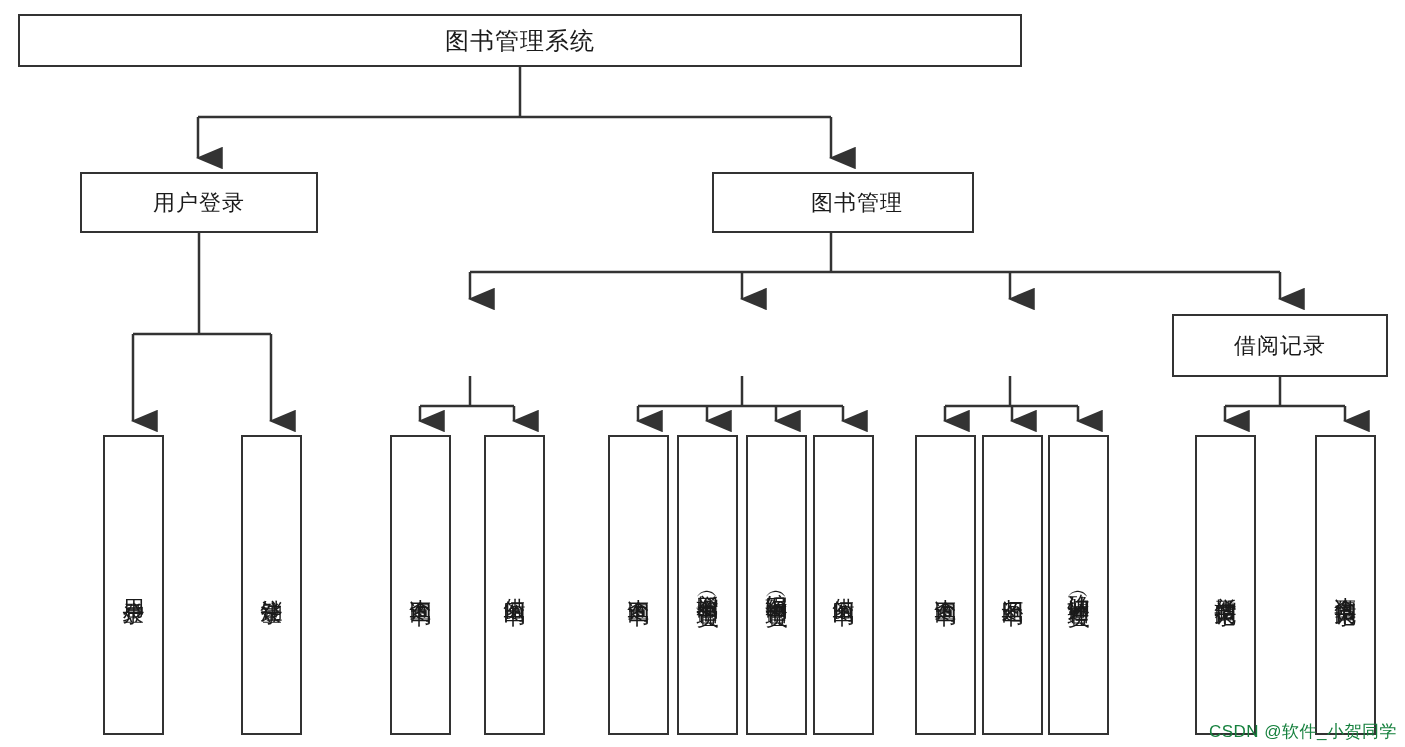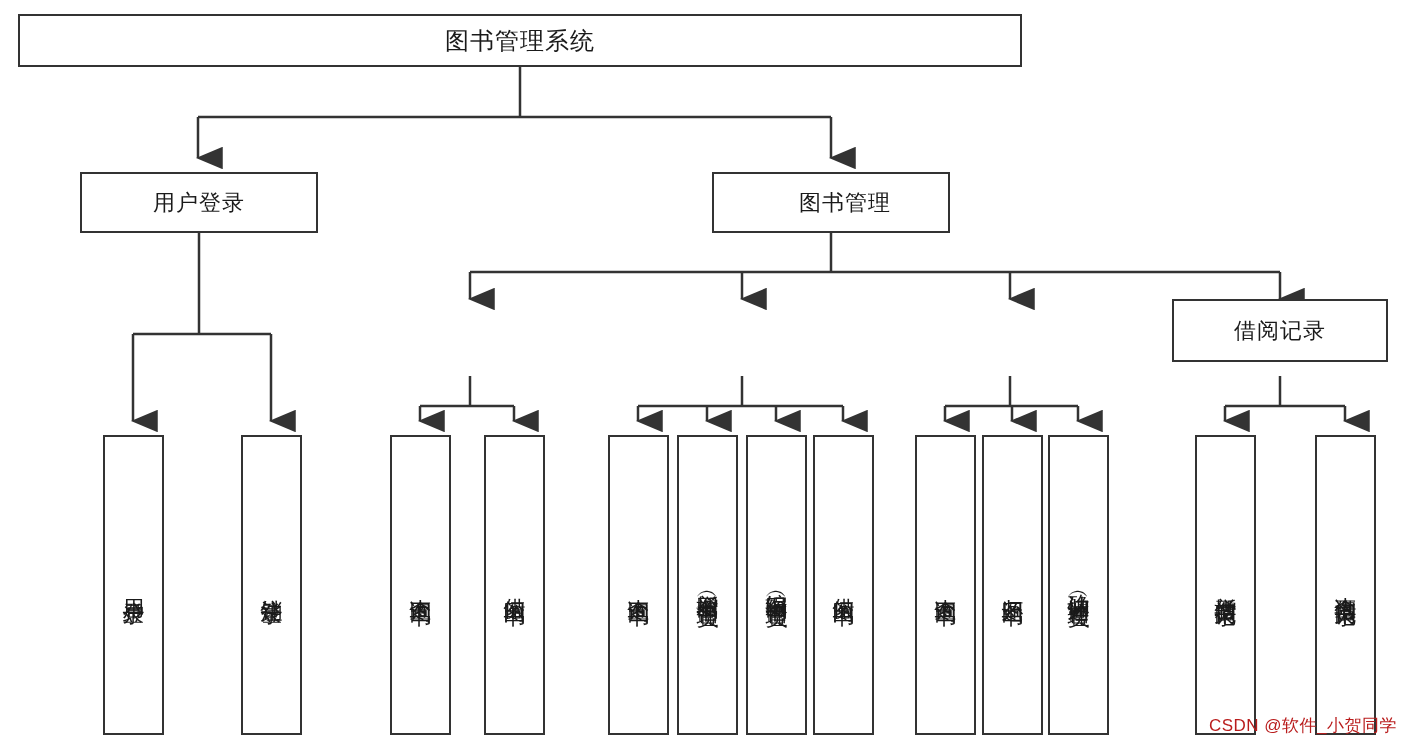--- a/index.html
+++ b/index.html
@@ -62,23 +62,23 @@
     stroke: #333333;
     stroke-width: 2.5;
     fill: none;
   }
   .arrowhead {
     fill: #333333;
   }
   #watermark {
     position: absolute;
     right: 8px;
-    bottom: 10px;
+    bottom: 4px;
     font-size: 17px;
-    color: #b91c1c;
+    color: #15803d;
     white-space: nowrap;
     letter-spacing: 0.5px;
   }
 </style>
 </head>
 <body>
 
 <div id="canvas">
 
   <svg id="wires" viewBox="0 0 1405 747">
@@ -130,28 +130,28 @@
   </svg>
 
   <div class="node horiz" id="root-node" style="left:18px; top:14px; width:1004px; height:53px;">
     <span class="htext">图书管理系统</span>
   </div>
 
   <div class="node horiz" style="left:80px; top:172px; width:238px; height:61px;">
     <span class="htext">用户登录</span>
   </div>
 
-  <div class="node horiz" style="left:712px; top:172px; width:238px; height:61px;padding-left:28px;">
+  <div class="node horiz" style="left:712px; top:172px; width:262px; height:61px;padding-left:28px;">
     <span class="htext">图书管理</span>
   </div>
 
 
 
 
-  <div class="node horiz" style="left:1172px; top:299px; width:216px; height:63px;">
+  <div class="node horiz" style="left:1172px; top:314px; width:216px; height:63px;">
     <span class="htext">借阅记录</span>
   </div>
 
   <div class="node vert" style="left:103px; top:435px; width:61px; height:300px;">
     <span class="vtext">用户登录</span>
   </div>
 
   <div class="node vert" style="left:241px; top:435px; width:61px; height:300px;">
     <span class="vtext">注销登录</span>
   </div>

